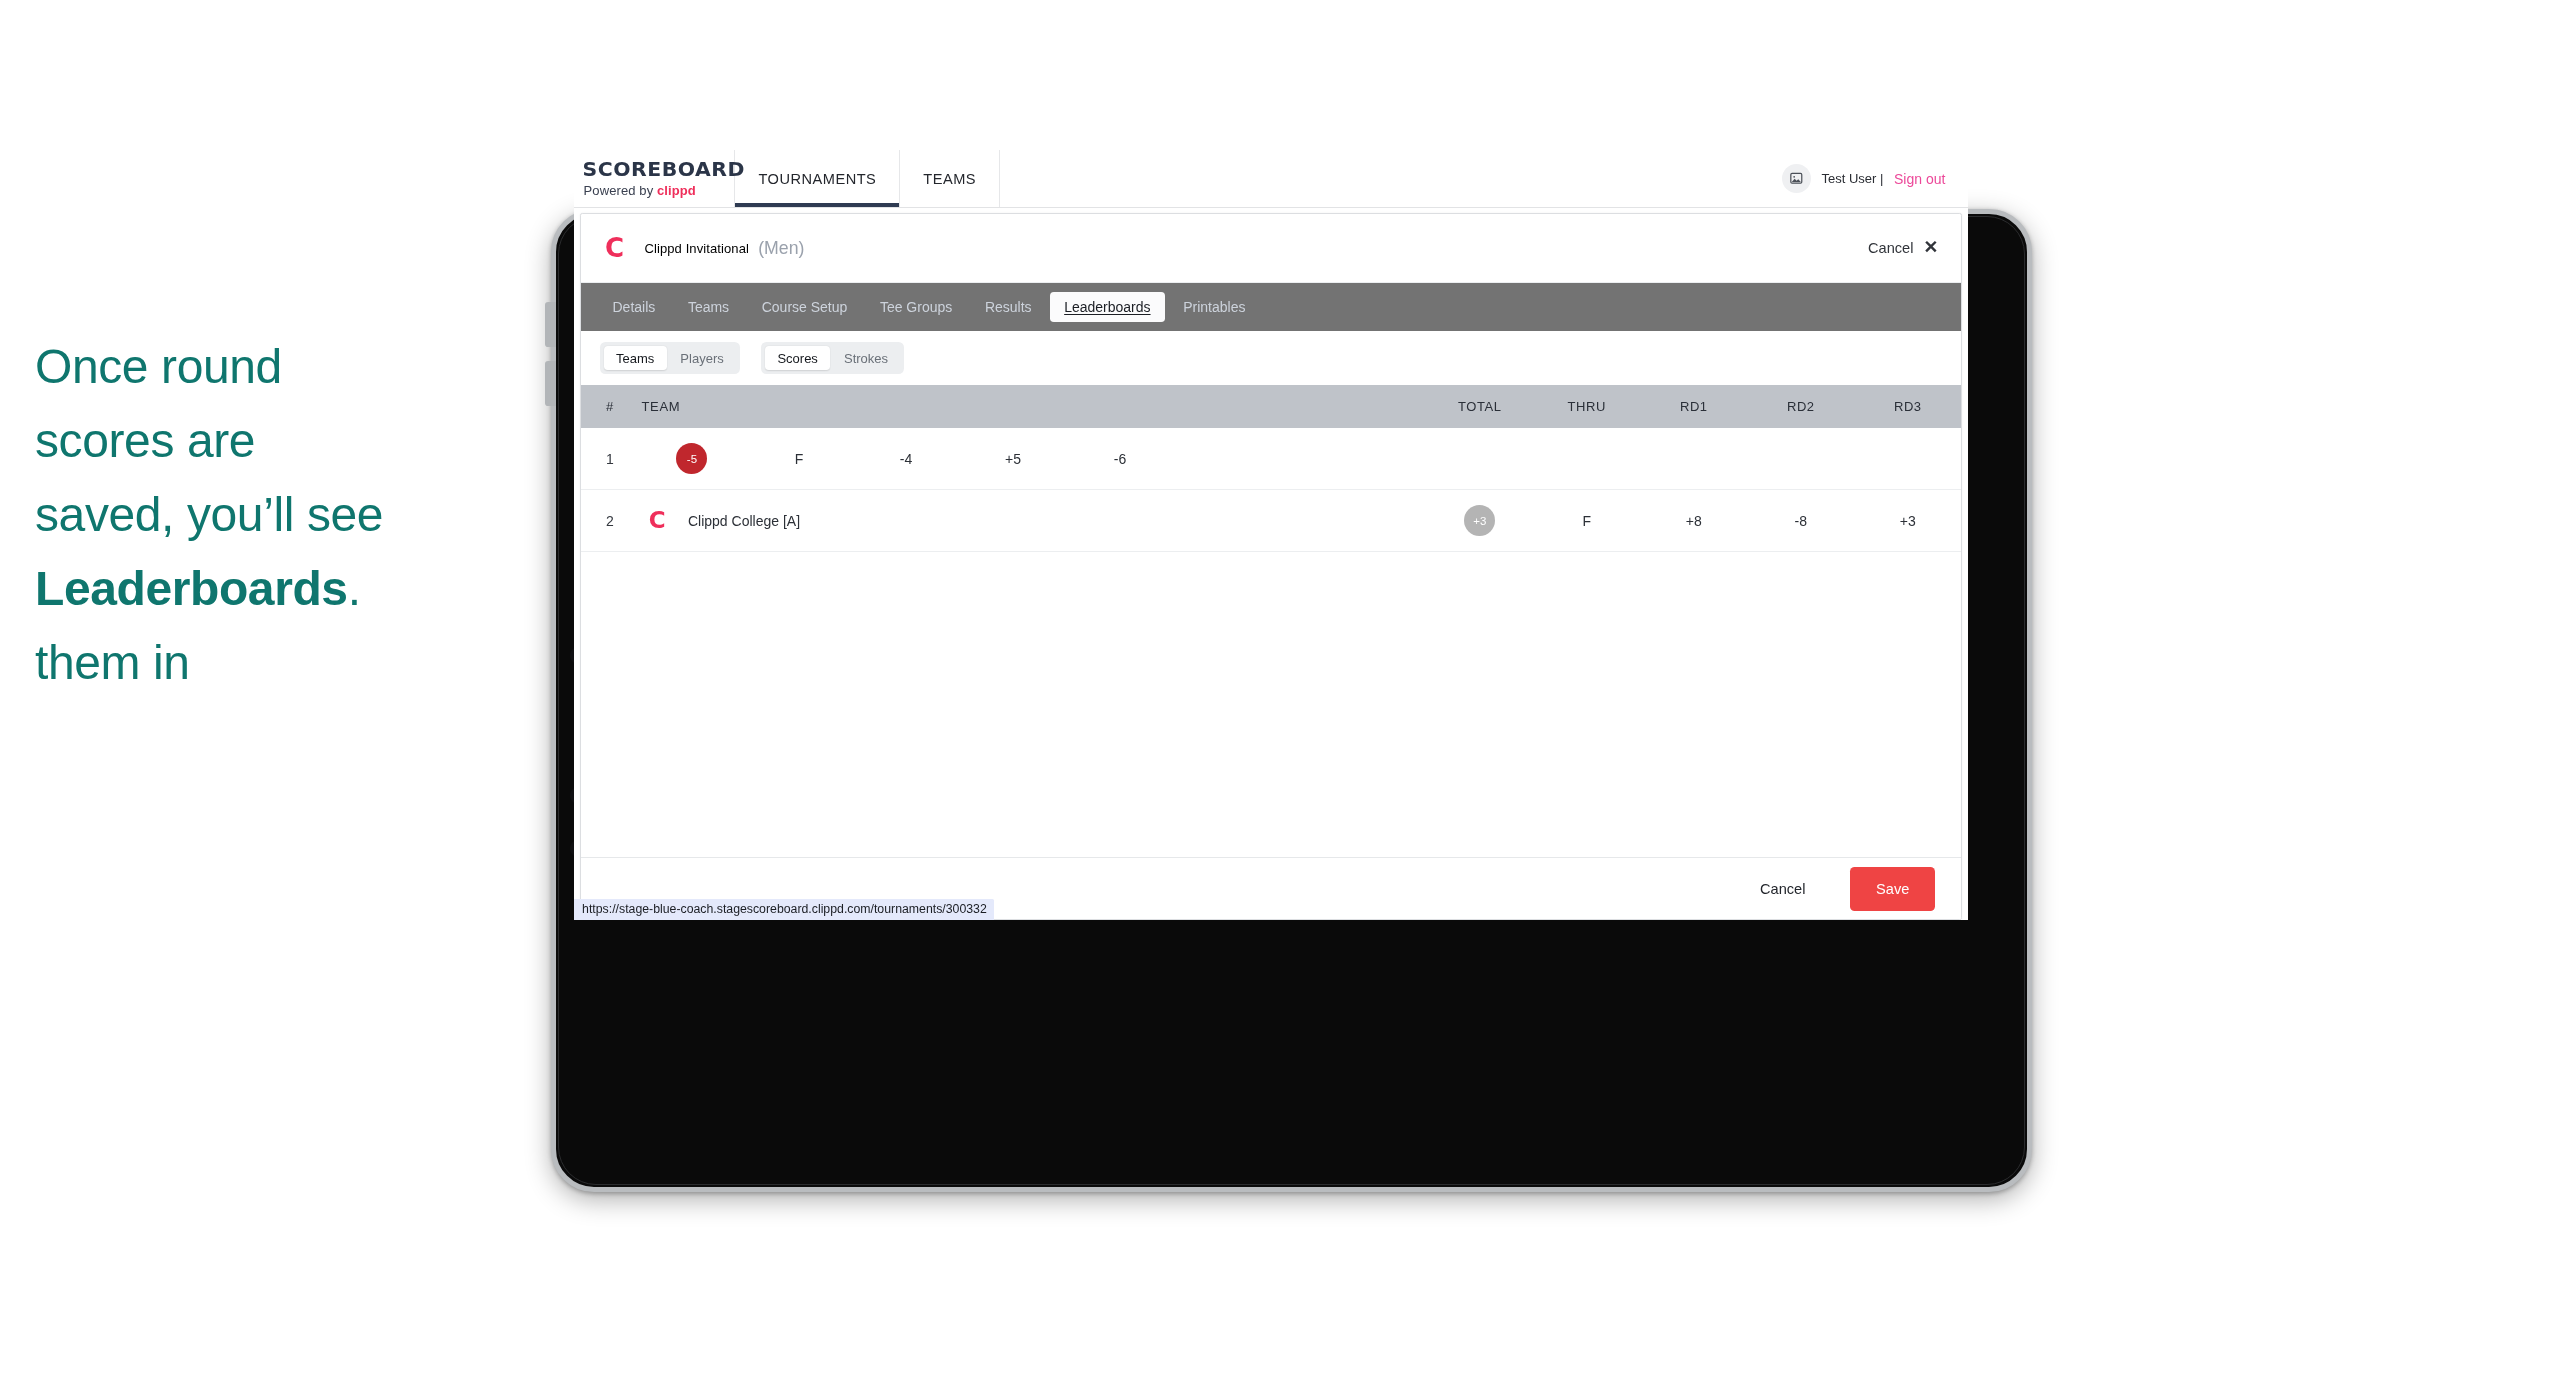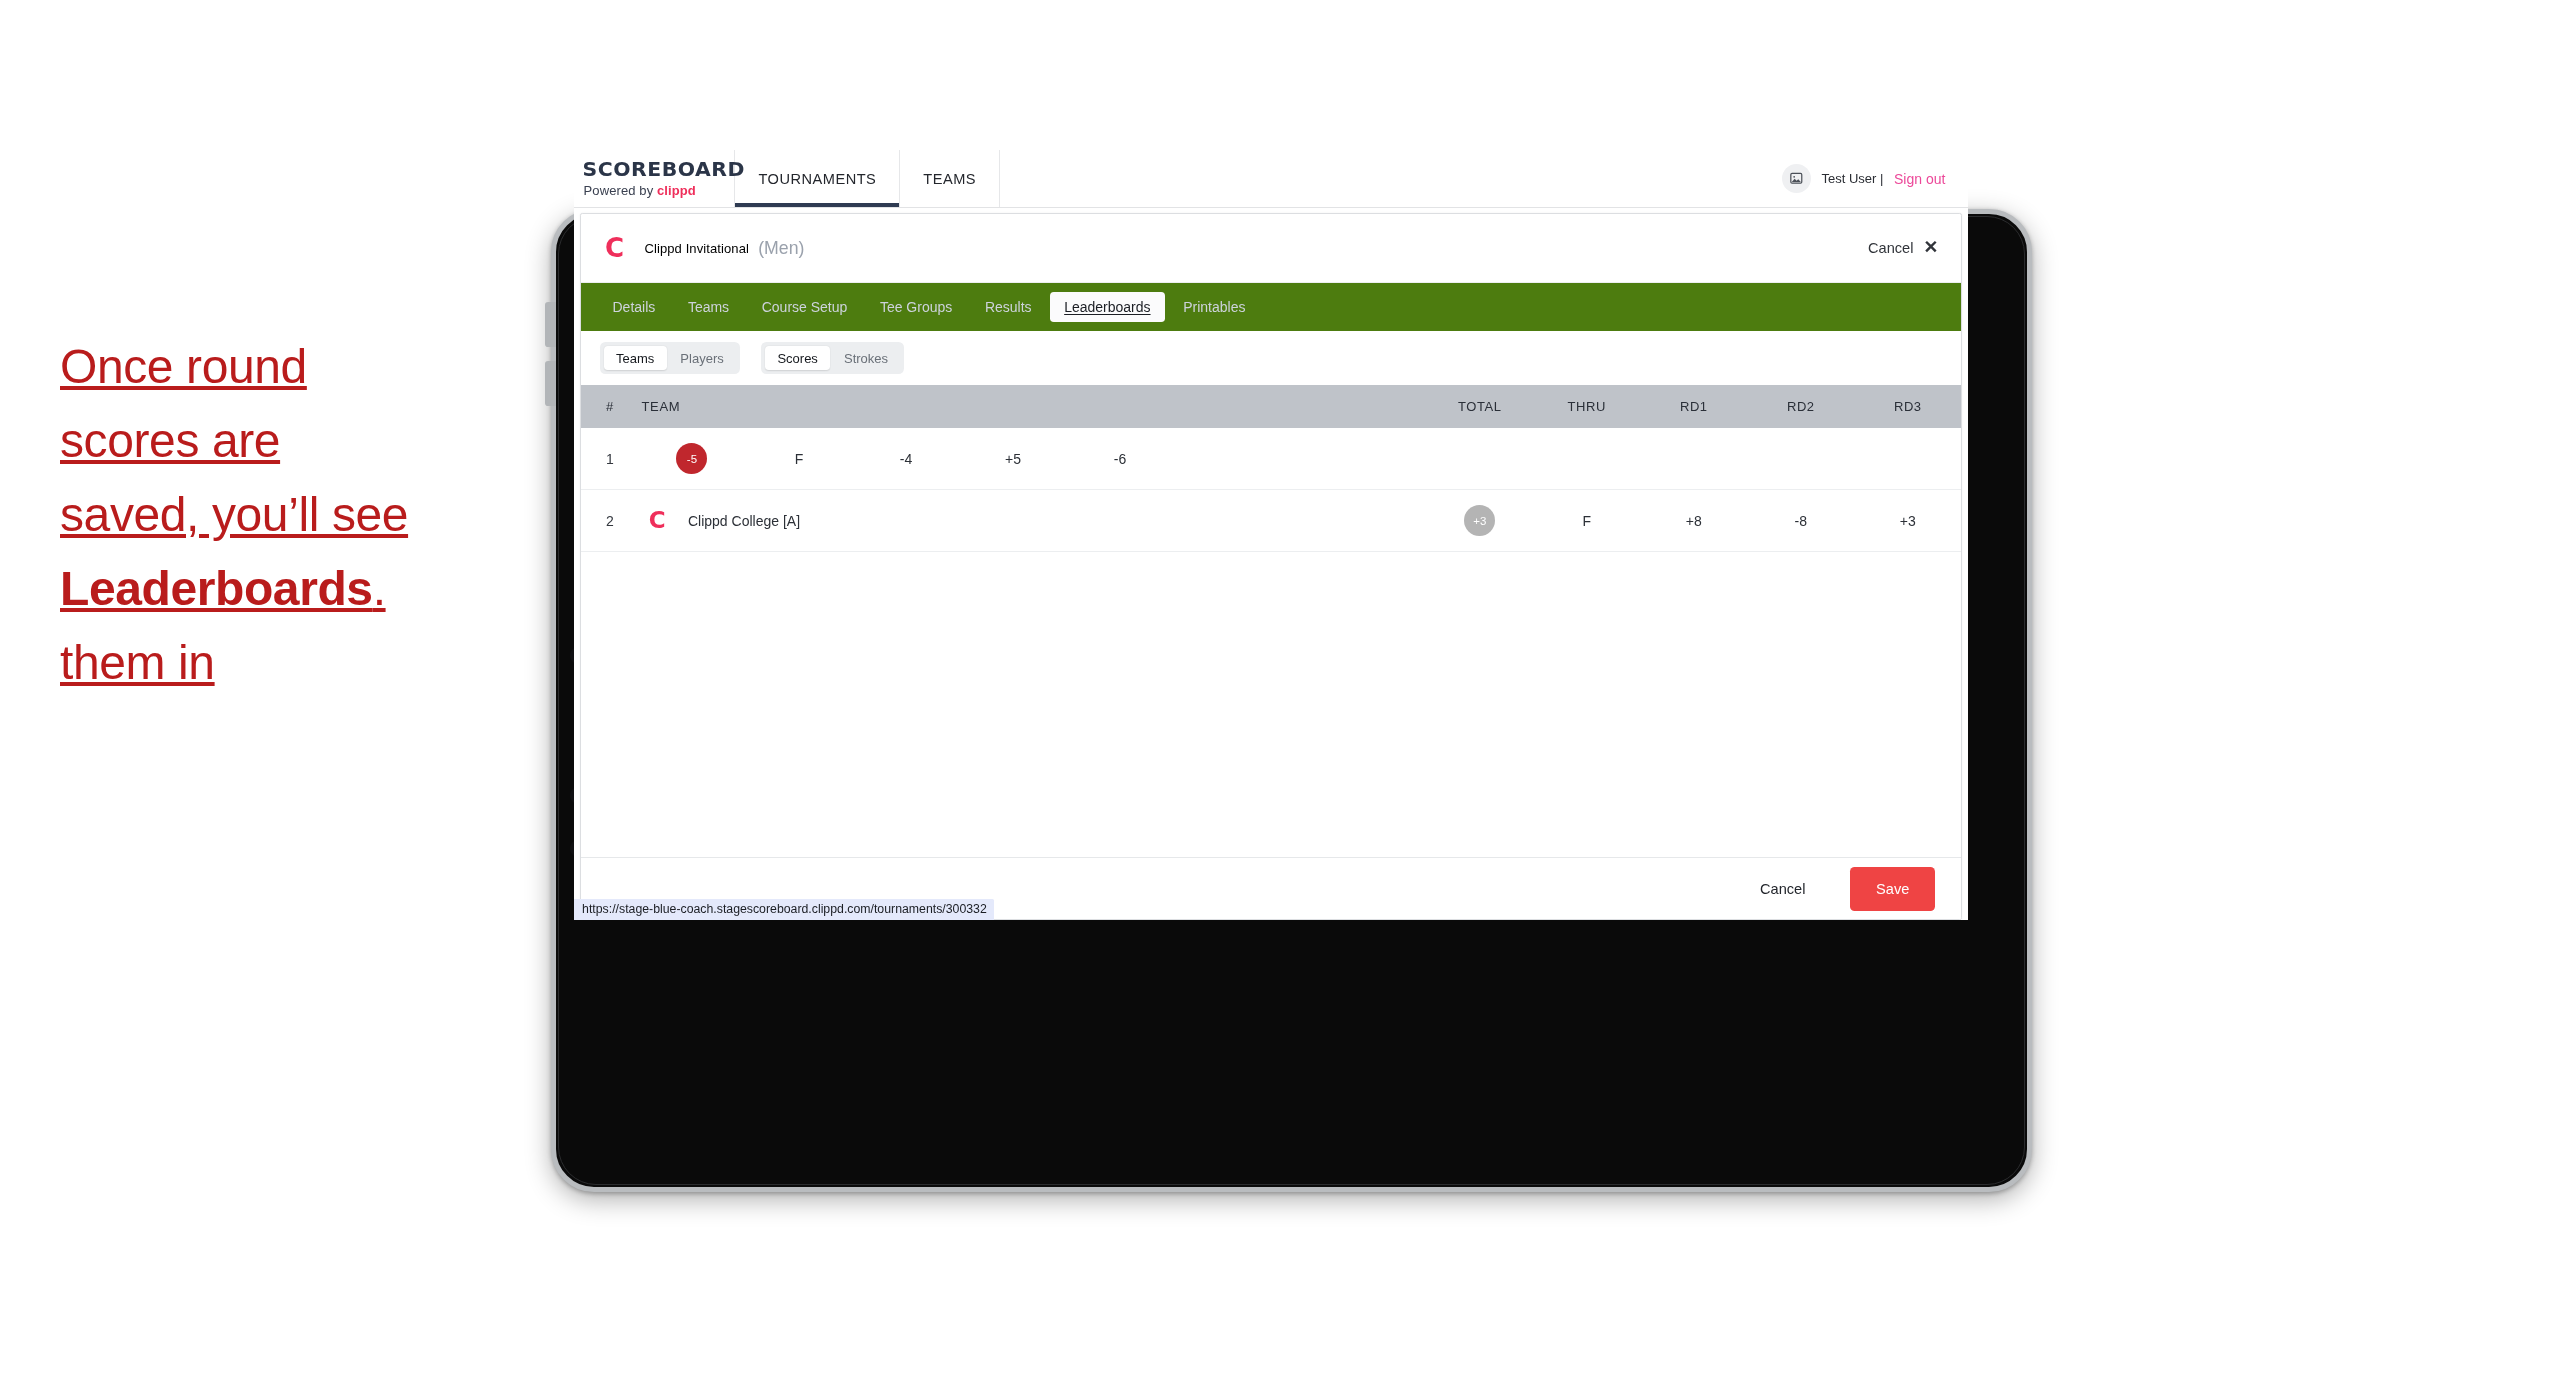--- a/index.html
+++ b/index.html
@@ -4,24 +4,23 @@
 <style>
   html,body{margin:0;padding:0;background:#ffffff;}
   body{
     width:2576px;height:1386px;position:relative;overflow:hidden;
     font-family:"Liberation Sans", sans-serif;
     -webkit-font-smoothing:antialiased;
   }
 
   
   #caption{
-    position:absolute;left:60px;top:330px;width:461px;
-    font-size:48px;line-height:1.54;color:#b91c1c;
+    position:absolute;left:35px;top:330px;width:461px;
+    font-size:48px;line-height:1.54;color:#0f766e;
     letter-spacing:-0.4px;
-    text-decoration:underline;
   }
   #caption .bold{font-weight:700;}
 
   
   #device{
     position:absolute;left:551px;top:209px;width:1481px;height:983px;
     background:#0a0a0a;border-radius:43px;
     box-shadow:0 7.7px 26px rgba(0,0,0,.30), 0 1.5px 4.6px rgba(0,0,0,.25);
     border:5.4px solid #b9bcbf;
     box-sizing:border-box;
@@ -105,21 +104,21 @@
     color:#ef2f5b;line-height:1;
   }
   #tourney-title{font-size:13px;color:#000000;letter-spacing:0.1px;}
   #tourney-gender{font-size:17.7px;color:#9aa1ac;margin-left:9.2px;}
   #cardhead .spacer{flex:1;}
   #cancel-x{display:flex;align-items:center;gap:10px;font-size:14.6px;color:#31343a;cursor:pointer;}
   #cancel-x .xg{font-size:17.7px;font-weight:600;line-height:1;}
 
   
   #sectionnav{
-    height:48px;background:#4d7c0f;display:flex;align-items:center;
+    height:48px;background:#737373;display:flex;align-items:center;
     padding-left:17px;gap:4.6px;flex:0 0 auto;
   }
   .snav{
     font-size:14px;color:#cdd3dc;padding:7px 14px;border-radius:3.8px;cursor:pointer;
     white-space:nowrap;
   }
   .snav.active{
     background:#fbfbfc;color:#1b1e24;text-decoration:underline;
     text-underline-offset:2.3px;font-weight:400;
   }

